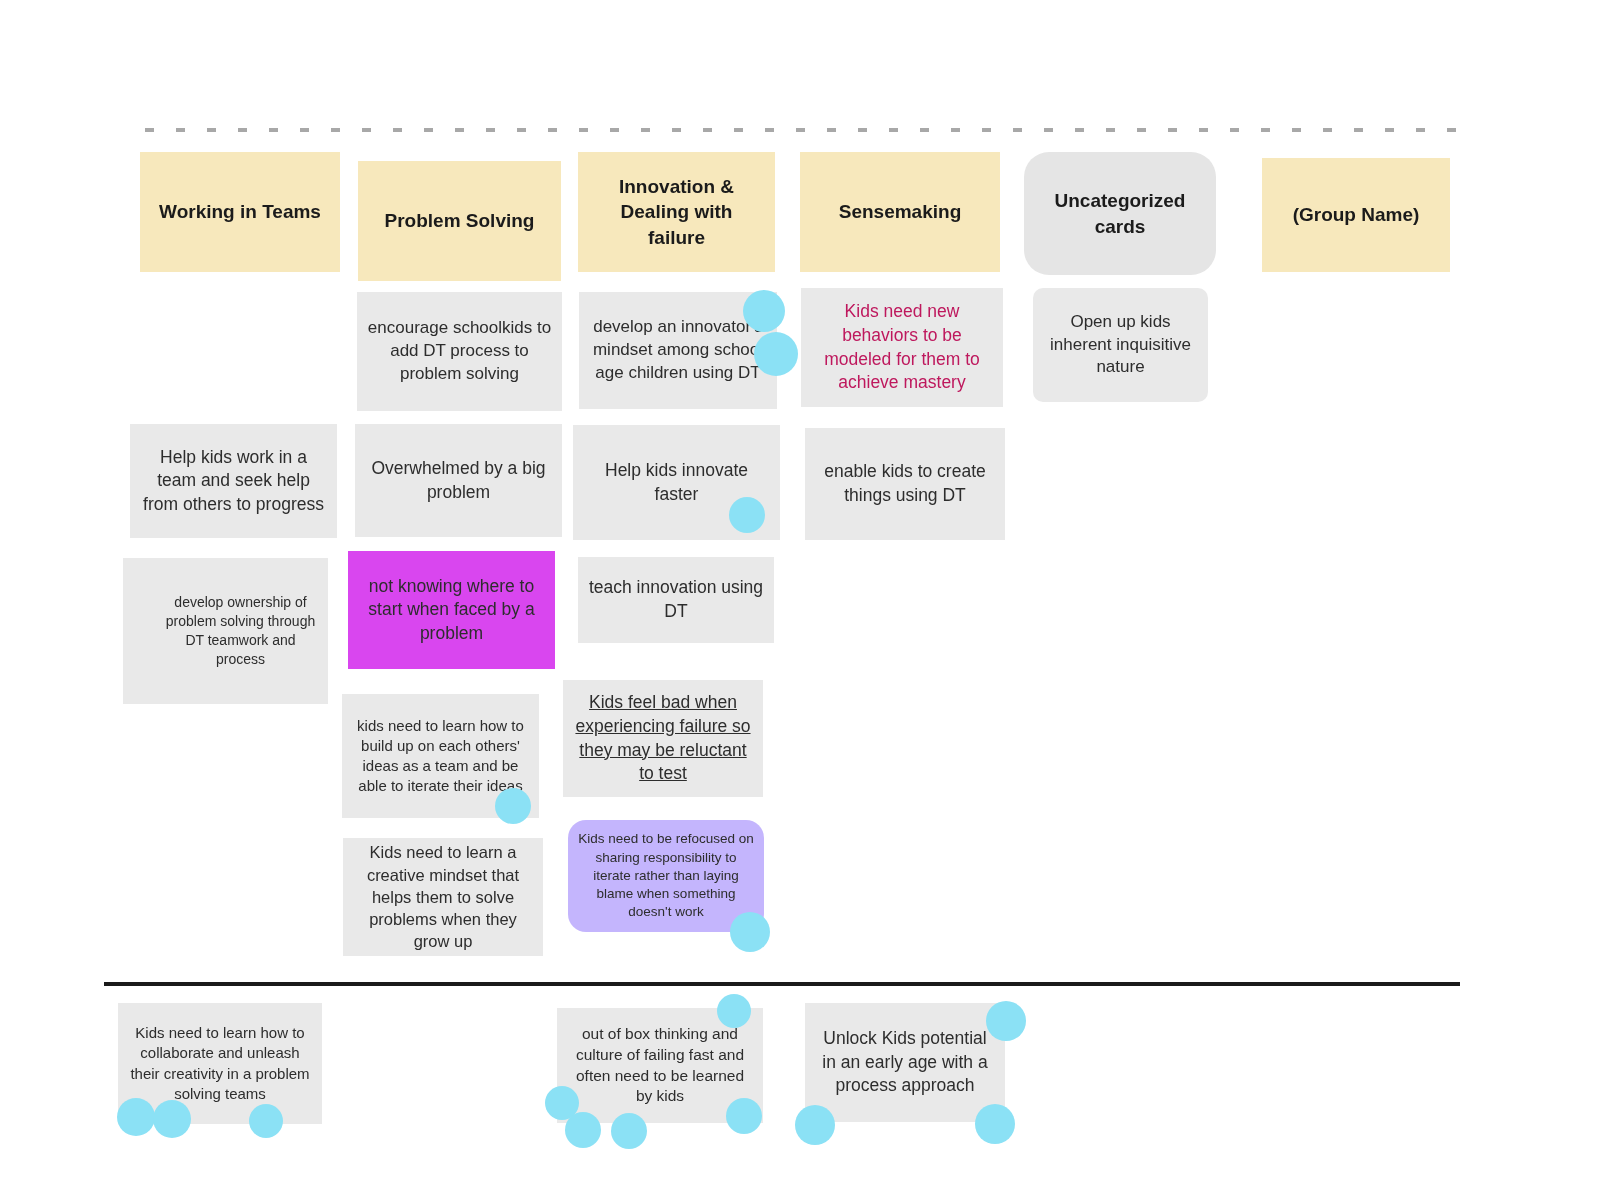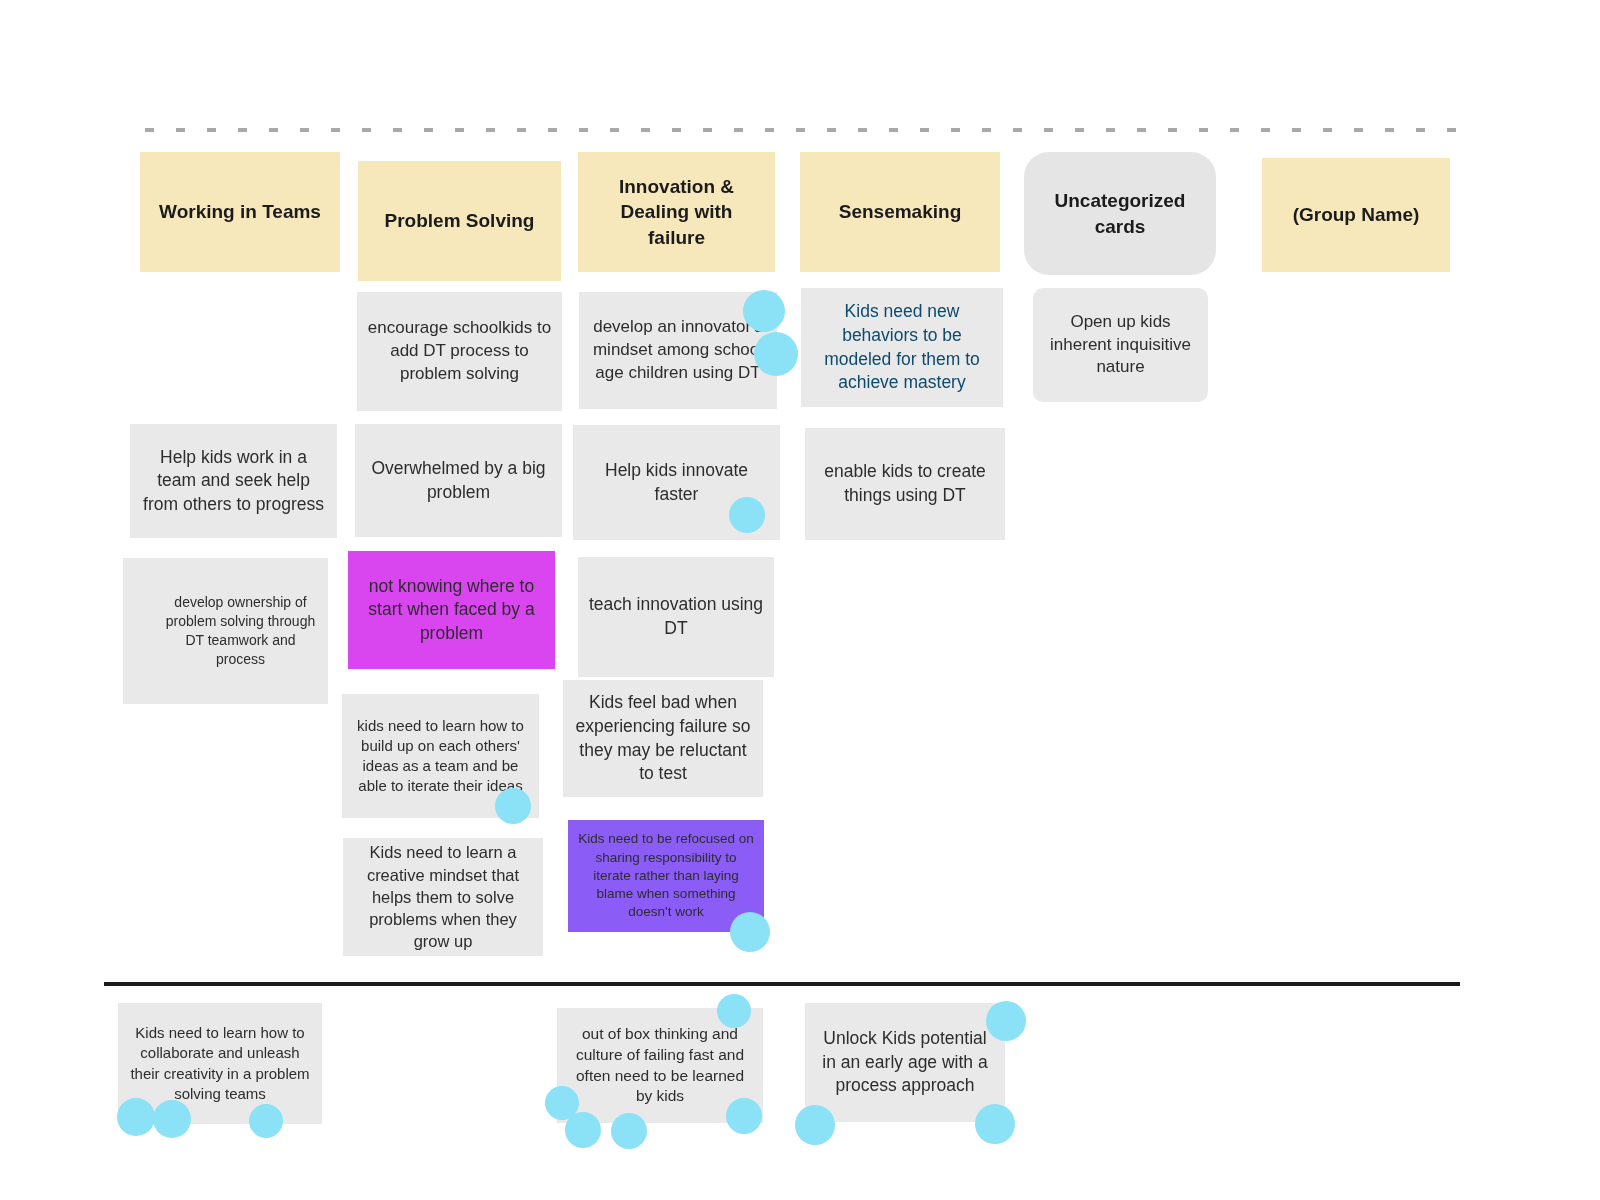--- a/index.html
+++ b/index.html
@@ -81,21 +81,21 @@
         <span>(Group Name)</span>
       </div>
     </div>
   <div id="notes-layer">
       <div class="note" style="left: 357px; top: 292px; width: 205px; height: 119px; font-size: 17px; background: rgb(233, 233, 233); color: rgb(45, 45, 45);">
         <span>encourage schoolkids to add DT process to problem solving</span>
       </div>
       <div class="note" style="left: 579px; top: 292px; width: 198px; height: 117px; font-size: 17px; background: rgb(233, 233, 233); color: rgb(45, 45, 45);">
         <span>develop an innovator's mindset among school age children using DT</span>
       </div>
-      <div class="note" style="left: 801px; top: 288px; width: 202px; height: 119px; font-size: 17.5px; background: rgb(233, 233, 233); color: #0c4a6e;">
+      <div class="note" style="left: 801px; top: 288px; width: 202px; height: 119px; font-size: 17.5px; background: rgb(233, 233, 233); color: #be185d;">
         <span>Kids need new behaviors to be modeled for them to achieve mastery</span>
       </div>
       <div class="note" style="left: 1033px; top: 288px; width: 175px; height: 114px; font-size: 17px; background: rgb(233, 233, 233); color: rgb(45, 45, 45); border-radius: 10px;">
         <span>Open up kids inherent inquisitive nature</span>
       </div>
       <div class="note" style="left: 130px; top: 424px; width: 207px; height: 114px; font-size: 17.5px; background: rgb(233, 233, 233); color: rgb(45, 45, 45);">
         <span>Help kids work in a team and seek help from others to progress</span>
       </div>
       <div class="note" style="left: 355px; top: 424px; width: 207px; height: 113px; font-size: 17.5px; background: rgb(233, 233, 233); color: rgb(45, 45, 45);">
         <span>Overwhelmed by a big problem</span>
@@ -105,33 +105,33 @@
       </div>
       <div class="note" style="left: 805px; top: 428px; width: 200px; height: 112px; font-size: 17.5px; background: rgb(233, 233, 233); color: rgb(45, 45, 45);">
         <span>enable kids to create things using DT</span>
       </div>
       <div class="note" style="left: 123px; top: 558px; width: 205px; height: 146px; font-size: 14px; background: rgb(233, 233, 233); color: rgb(45, 45, 45); padding-left: 40px;">
         <span>develop ownership of problem solving through DT teamwork and process</span>
       </div>
       <div class="note" style="left: 348px; top: 551px; width: 207px; height: 118px; font-size: 17.5px; background: #d946ef; color: rgb(45, 45, 45);">
         <span>not knowing where to start when faced by a problem</span>
       </div>
-      <div class="note" style="left: 578px; top: 557px; width: 196px; height: 120px; font-size: 17.5px; background: rgb(233, 233, 233); color: rgb(45, 45, 45); text-align: center;">
+      <div class="note" style="left: 578px; top: 557px; width: 196px; height: 86px; font-size: 17.5px; background: rgb(233, 233, 233); color: rgb(45, 45, 45); text-align: center;">
         <span>teach innovation using DT</span>
       </div>
       <div class="note" style="left: 342px; top: 694px; width: 197px; height: 124px; font-size: 15px; background: rgb(233, 233, 233); color: rgb(45, 45, 45);">
         <span>kids need to learn how to build up on each others' ideas as a team and be able to iterate their ideas</span>
       </div>
-      <div class="note" style="left: 563px; top: 680px; width: 200px; height: 117px; font-size: 17.5px; background: rgb(233, 233, 233); color: rgb(45, 45, 45);">
+      <div class="note" style="left: 563px; top: 680px; width: 200px; height: 117px; font-size: 17.5px; background: rgb(233, 233, 233); color: rgb(45, 45, 45); text-decoration: underline;">
         <span>Kids feel bad when experiencing failure so they may be reluctant to test</span>
       </div>
       <div class="note" style="left: 343px; top: 838px; width: 200px; height: 118px; font-size: 16.5px; background: rgb(233, 233, 233); color: rgb(45, 45, 45);">
         <span>Kids need to learn a creative mindset that helps them to solve problems when they grow up</span>
       </div>
-      <div class="note" style="left: 568px; top: 820px; width: 196px; height: 112px; font-size: 13.5px; background: #8b5cf6; color: rgb(45, 45, 45);">
+      <div class="note" style="left: 568px; top: 820px; width: 196px; height: 112px; font-size: 13.5px; background: #c4b5fd; color: rgb(45, 45, 45); border-radius: 18px;">
         <span>Kids need to be refocused on sharing responsibility to iterate rather than laying blame when something doesn't work</span>
       </div>
       <div class="note" style="left: 118px; top: 1003px; width: 204px; height: 121px; font-size: 15px; background: rgb(233, 233, 233); color: rgb(45, 45, 45);">
         <span>Kids need to learn how to collaborate and unleash their creativity in a problem solving teams</span>
       </div>
       <div class="note" style="left: 557px; top: 1008px; width: 206px; height: 115px; font-size: 15.5px; background: rgb(233, 233, 233); color: rgb(45, 45, 45);">
         <span>out of box thinking and culture of failing fast and often need to be learned  by kids</span>
       </div>
       <div class="note" style="left: 805px; top: 1003px; width: 200px; height: 119px; font-size: 17.5px; background: rgb(233, 233, 233); color: rgb(45, 45, 45);">
         <span>Unlock Kids potential in an early age with a process approach</span>

